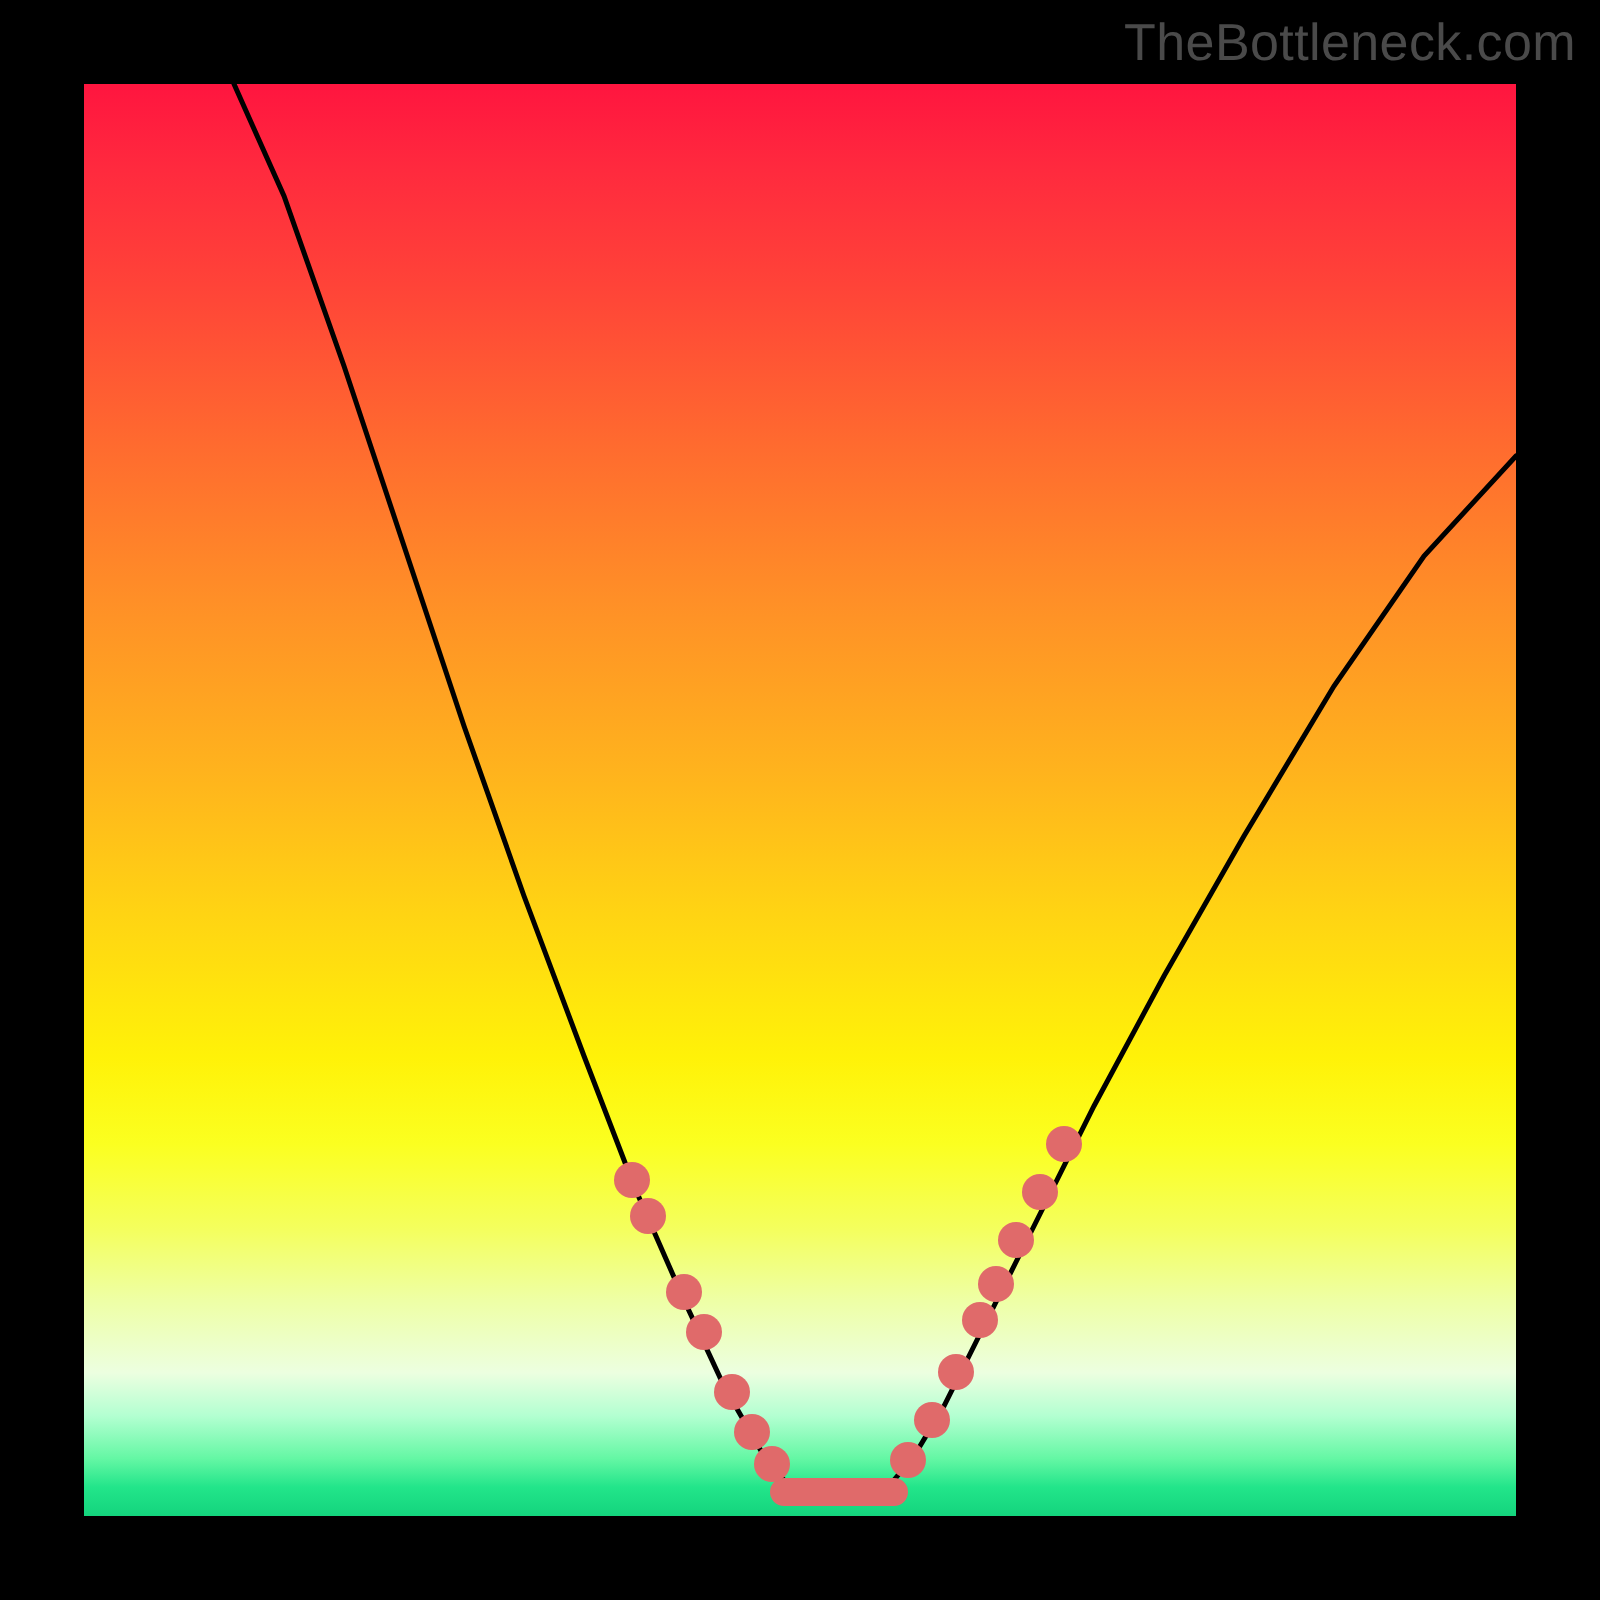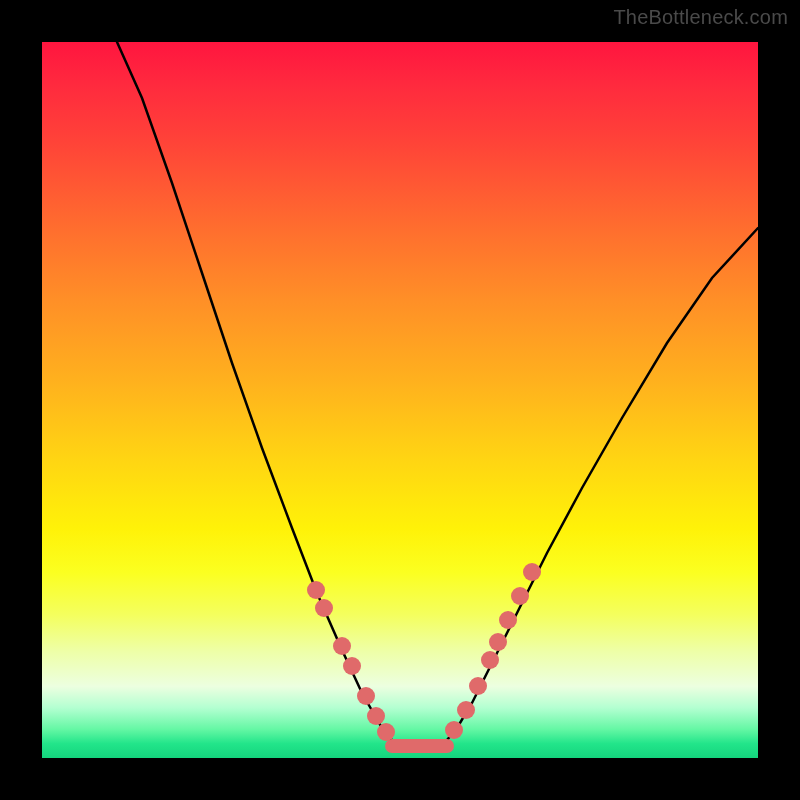--- a/index.html
+++ b/index.html
@@ -40,21 +40,21 @@
       #64f7a4 96%,
       #22e58a 98%,
       #14d47d 100%
     );
   }
   .watermark {
     position: absolute;
     top: 6px;
     right: 12px;
     color: #4a4a4a;
-    font-size: 20px;
+    font-size: 26px;
     font-weight: 500;
     letter-spacing: 0.2px;
     pointer-events: none;
   }
   svg.curve {
     position: absolute;
     left: 0;
     top: 0;
   }
   .curve-path {

